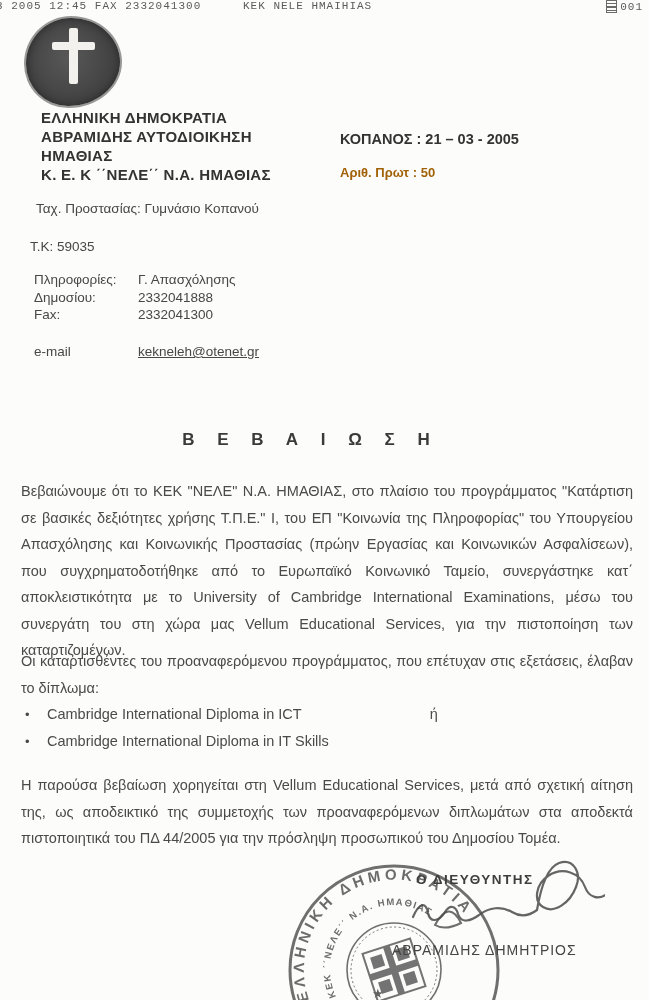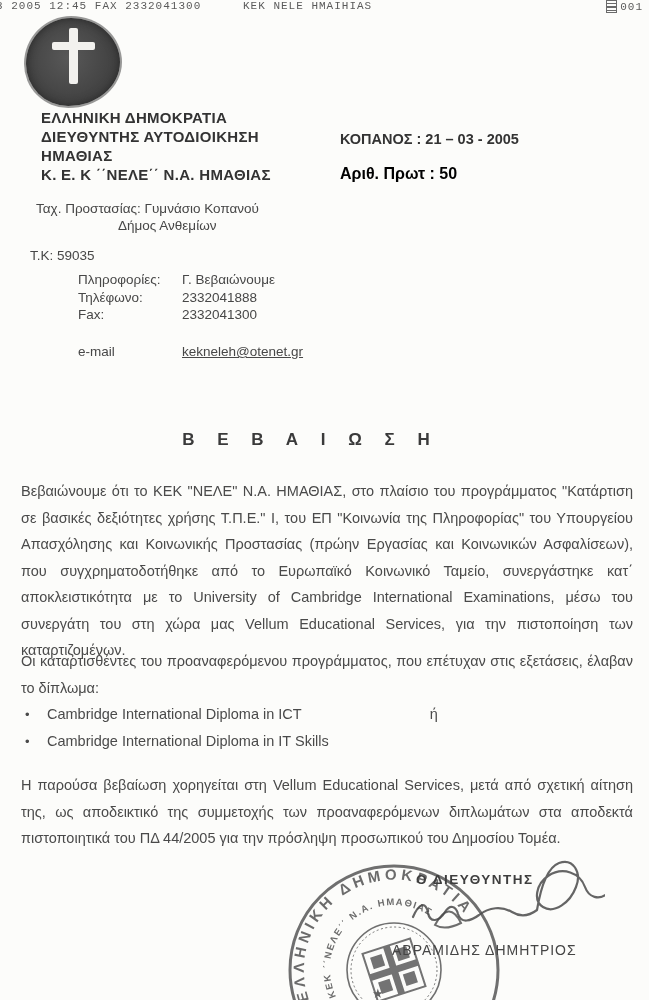--- a/index.html
+++ b/index.html
@@ -26,30 +26,30 @@
     position:absolute;left:26px;top:18px;width:94px;height:88px;
     background:radial-gradient(circle at 45% 45%, #585858 0%, #454545 55%, #3c3c3c 100%);
     border-radius:48% 52% 55% 45% / 52% 50% 50% 48%;
     box-shadow:0 0 0 2px rgba(70,70,70,.55), inset 0 0 10px rgba(20,20,20,.6);
   }
   .emblem .cross-v{position:absolute;left:43px;top:10px;width:9px;height:56px;background:#f2f1ee;border-radius:2px;}
   .emblem .cross-h{position:absolute;left:26px;top:24px;width:43px;height:8px;background:#f2f1ee;border-radius:2px;}
   
   .letterhead{position:absolute;left:41px;top:108px;font-weight:bold;font-size:15px;line-height:19px;color:#333;letter-spacing:.3px;}
   .date-block{position:absolute;left:340px;top:131px;font-weight:bold;font-size:14.5px;color:#333;}
-  .protocol{position:absolute;left:340px;top:165px;font-weight:bold;font-size:16px;color:#000000;}
+  .protocol{position:absolute;left:340px;top:165px;font-weight:bold;font-size:13px;color:#a16207;}
   
   .address{position:absolute;left:30px;top:200px;font-size:13.5px;line-height:17px;color:#474747;}
   .address .row1{padding-left:6px;}
   .address .row2{padding-left:88px;}
-  .address .row3{margin-top:13px;}
+  .address .row3{margin-top:21px;}
   
   .contact{position:absolute;left:34px;top:271px;font-size:13.5px;line-height:17px;color:#474747;}
   .contact .crow{display:flex;}
-  .contact .clabel{width:104px;flex:0 0 104px;margin-left:44px;}
+  .contact .clabel{width:104px;flex:0 0 104px;}
   .contact .phone-row{margin-top:1px;}
   .contact .email-row{margin-top:20px;}
   .contact .email-val{text-decoration:underline;text-align:right;}
   
   .title{
     position:absolute;left:0;right:28px;top:430px;text-align:center;
     font-size:17px;font-weight:bold;color:#3a3a3a;letter-spacing:9px;
   }
   
   .body-text{position:absolute;left:21px;width:612px;font-size:14.5px;line-height:26.5px;color:#4a4a4a;text-align:justify;}
@@ -81,43 +81,42 @@
     </span>
   </div>
 
   <div class="emblem">
     <div class="cross-v"></div>
     <div class="cross-h"></div>
   </div>
 
   <div class="letterhead">
     <div>ΕΛΛΗΝΙΚΗ ΔΗΜΟΚΡΑΤΙΑ</div>
-    <div>ΔΙΕΥΘΥΝΤΗΣ ΑΥΤΟΔΙΟΙΚΗΣΗ</div>
+    <div>ΑΒΡΑΜΙΔΗΣ ΑΥΤΟΔΙΟΙΚΗΣΗ</div>
     <div>ΗΜΑΘΙΑΣ</div>
     <div>Κ. Ε. Κ ΄΄ΝΕΛΕ΄΄ Ν.Α. ΗΜΑΘΙΑΣ</div>
   </div>
   <div class="date-block">ΚΟΠΑΝΟΣ :  21 – 03 - 2005</div>
   <div class="protocol">Αριθ. Πρωτ : 50</div>
 
   <div class="address">
     <div class="row1">
       <span>Ταχ. Προστασίας:</span>
       <span>Γυμνάσιο Κοπανού</span>
     </div>
-    <div class="row2">Δήμος Ανθεμίων</div>
     <div class="row3">Τ.Κ: 59035</div>
   </div>
 
   <div class="contact">
     <div class="crow">
       <span class="clabel">Πληροφορίες:</span>
-      <span>Γ. Βεβαιώνουμε</span>
+      <span>Γ. Απασχόλησης</span>
     </div>
     <div class="crow phone-row">
-      <span class="clabel">Τηλέφωνο:</span>
+      <span class="clabel">Δημοσίου:</span>
       <span>2332041888</span>
     </div>
     <div class="crow">
       <span class="clabel">Fax:</span>
       <span>2332041300</span>
     </div>
     <div class="crow email-row">
       <span class="clabel">e-mail</span>
       <span class="email-val">kekneleh@otenet.gr</span>
     </div>

